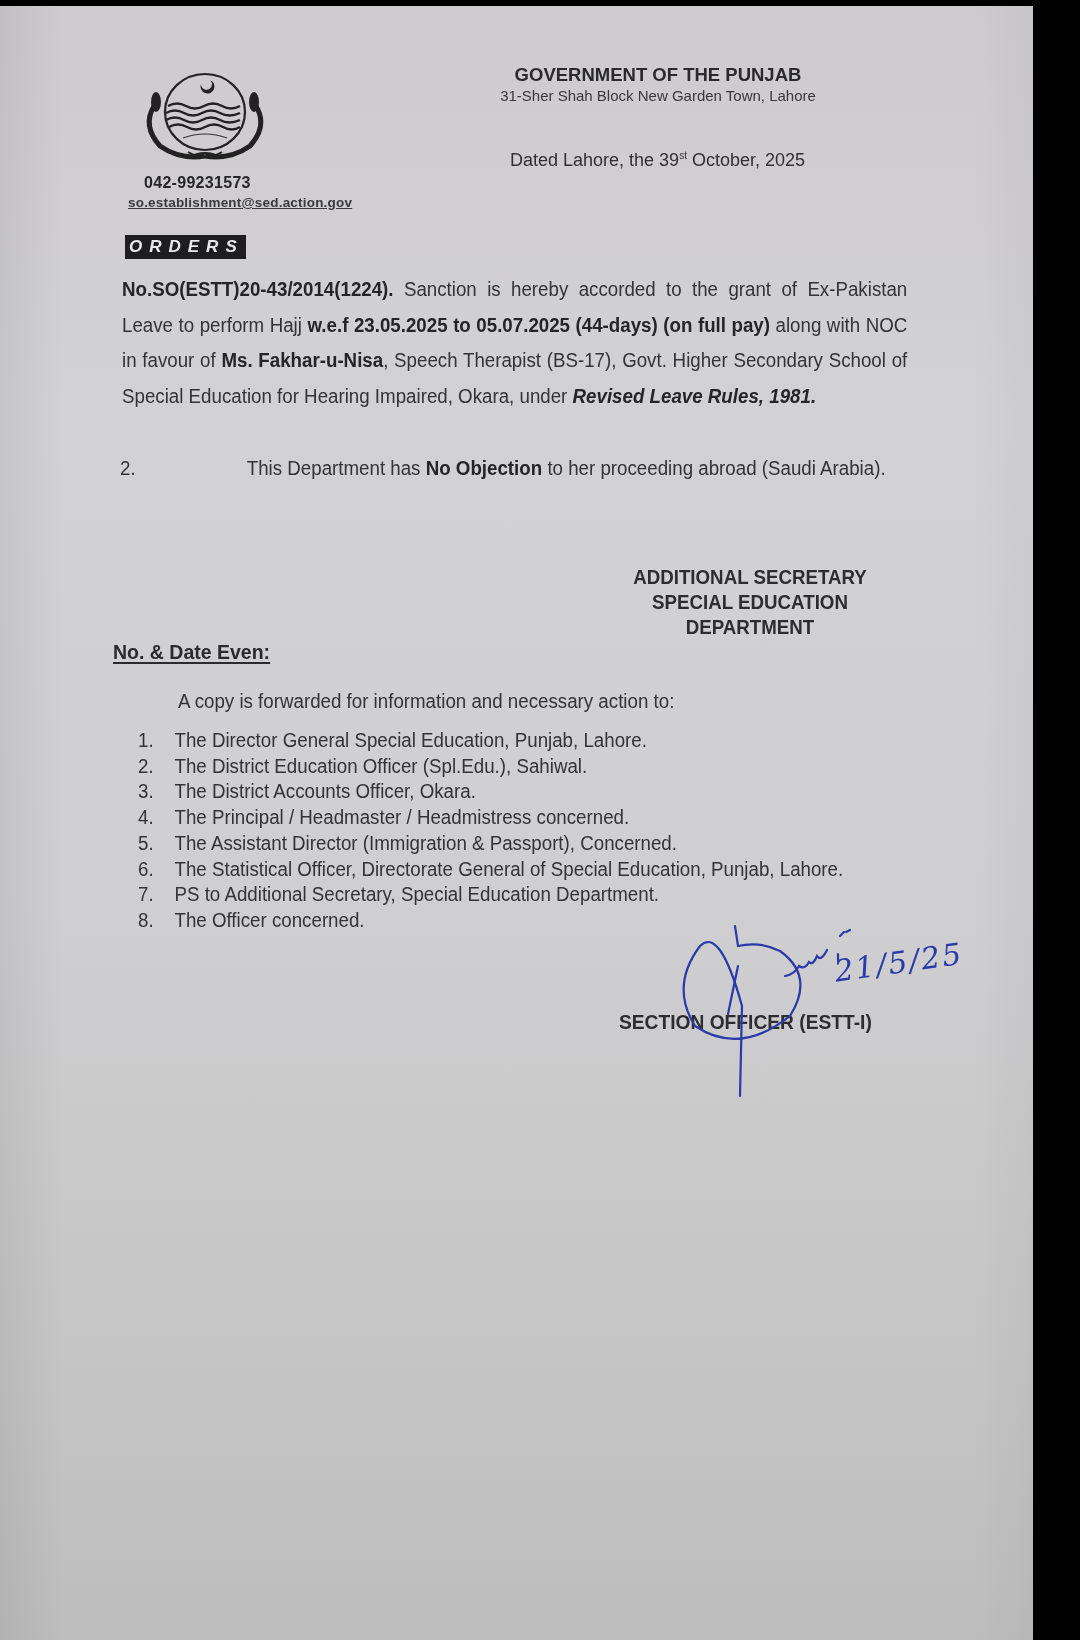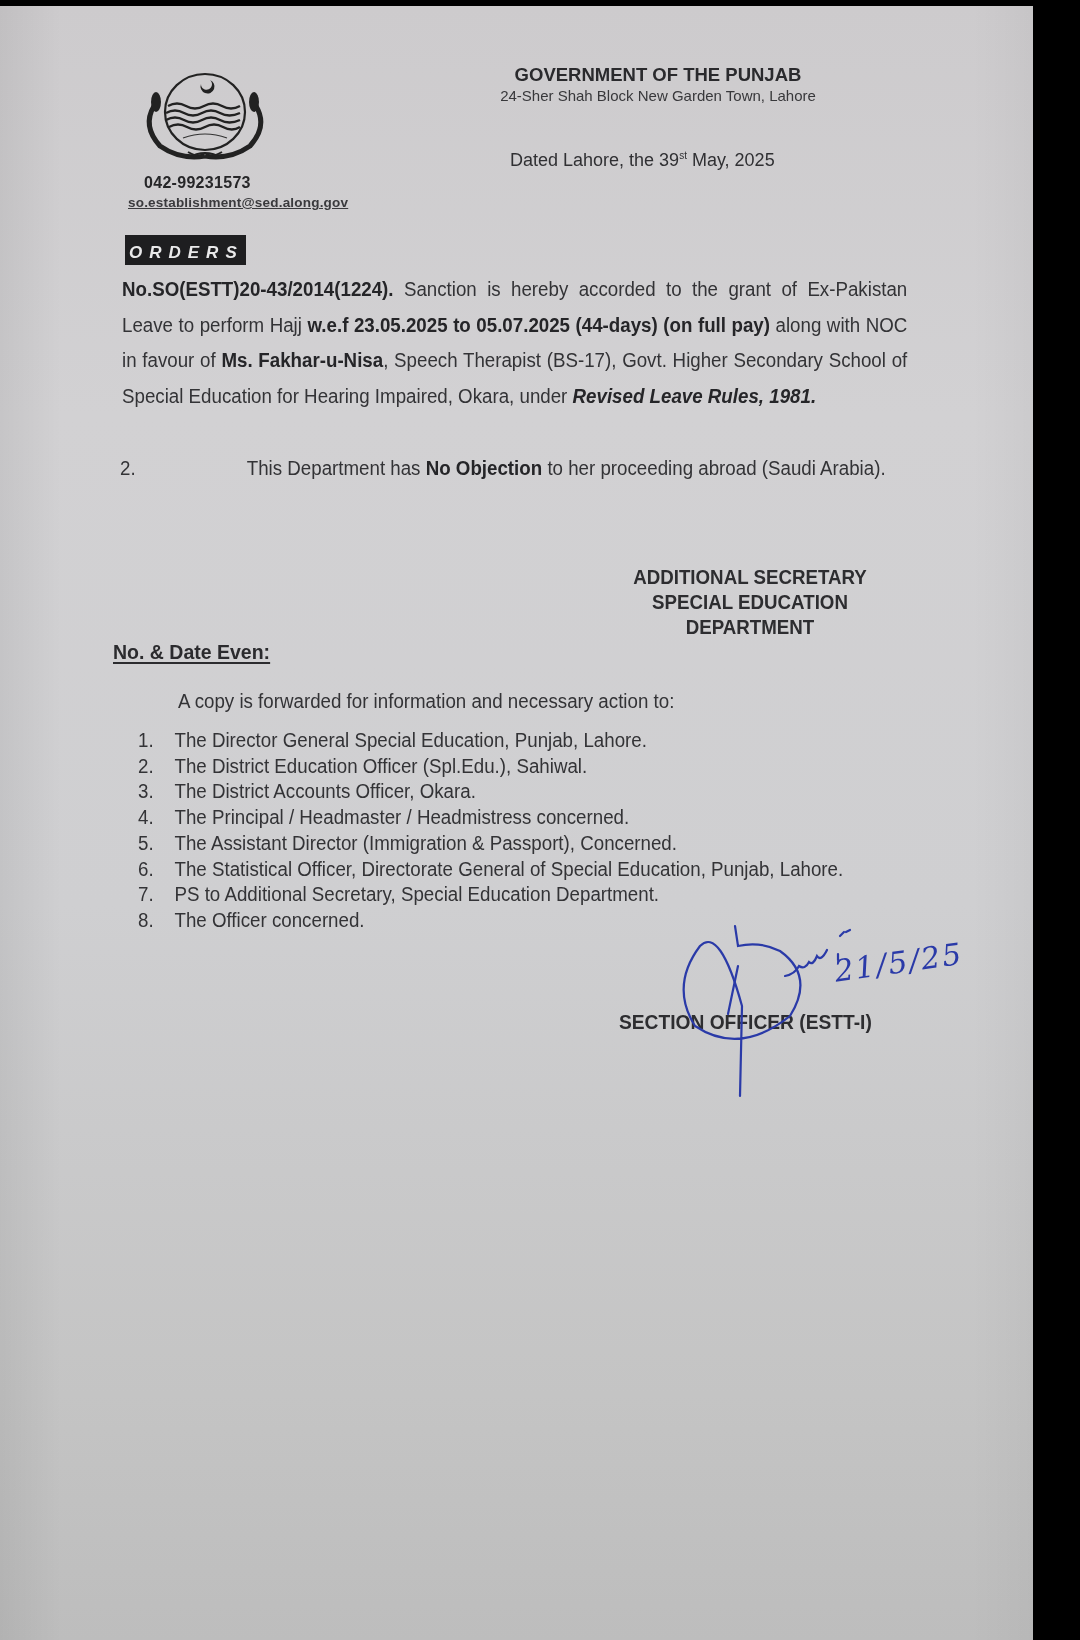--- a/index.html
+++ b/index.html
@@ -38,21 +38,21 @@
     .hdr .l3 { font-size: 15px; color: #38383b; line-height: 20px; }
 
     .dated { left: 510px; top: 144px; font-size: 18px; color: #303033; }
     .dated sup { font-size: 10px; }
 
     .orders {
       left: 125px; top: 229px;
       background: #1e1e20; color: #e9e9ea;
       font-weight: bold; font-style: italic;
       font-size: 17px; letter-spacing: 7px;
-      padding: 7px 2px 0 4px; line-height: 21px;
+      padding: 1px 2px 0 4px; line-height: 21px;
       border-bottom: 2px solid #1e1e20;
     }
 
     .para {
       left: 122px; top: 266px; width: 786px;
       font-family: "Liberation Sans", sans-serif;
       font-size: 19.5px; line-height: 35.5px; color: #333336;
       text-align: justify;
       transform: scaleX(0.96); transform-origin: left top;
       width: 818px;
@@ -98,28 +98,28 @@
     </g>
     <path d="M45 72 q22 -8 44 0" fill="none" stroke="#333" stroke-width="1.2"></path>
     <path d="M16 40 q-12 20 6 40 q20 14 45 10" fill="none" stroke="#222" stroke-width="5"></path>
     <path d="M118 40 q12 20 -6 40 q-20 14 -45 10" fill="none" stroke="#222" stroke-width="5"></path>
     <ellipse cx="18" cy="36" rx="5" ry="10" fill="#222"></ellipse>
     <ellipse cx="116" cy="36" rx="5" ry="10" fill="#222"></ellipse>
     <path d="M50 92 q17 -10 34 0 M50 86 q17 10 34 0" fill="none" stroke="#222" stroke-width="2"></path>
   </svg>
 
   <div class="abs phone">042-99231573</div>
-  <div class="abs email">so.establishment@sed.along.gov</div>
+  <div class="abs email">so.establishment@sed.action.gov</div>
 
   <div class="abs hdr">
     <div class="l1">GOVERNMENT OF THE PUNJAB</div>
-    <div class="l3">24-Sher Shah Block New Garden Town, Lahore</div>
+    <div class="l3">31-Sher Shah Block New Garden Town, Lahore</div>
   </div>
 
-  <div class="abs dated"><span>Dated Lahore, the 39</span><sup>st</sup><span> May, 2025</span></div>
+  <div class="abs dated"><span>Dated Lahore, the 39</span><sup>st</sup><span> October, 2025</span></div>
 
   <div class="abs orders">ORDERS</div>
 
   <div class="abs para"><b>No.SO(ESTT)20-43/2014(1224).</b><span> Sanction is hereby accorded to the grant of Ex-Pakistan Leave to perform Hajj </span><b>w.e.f 23.05.2025 to 05.07.2025 (44-days) (on full pay)</b><span> along with NOC in favour of </span><b>Ms. Fakhar-u-Nisa</b><span>, Speech Therapist (BS-17), Govt. Higher Secondary School of Special Education for Hearing Impaired, Okara, under </span><b><i>Revised Leave Rules, 1981.</i></b></div>
 
   <div class="abs para2"><span class="num">2.</span><span>This Department has </span><b>No Objection</b><span> to her proceeding abroad (Saudi Arabia).</span></div>
 
   <div class="abs sig1">
     <div>ADDITIONAL SECRETARY</div>
     <div>SPECIAL EDUCATION</div>

